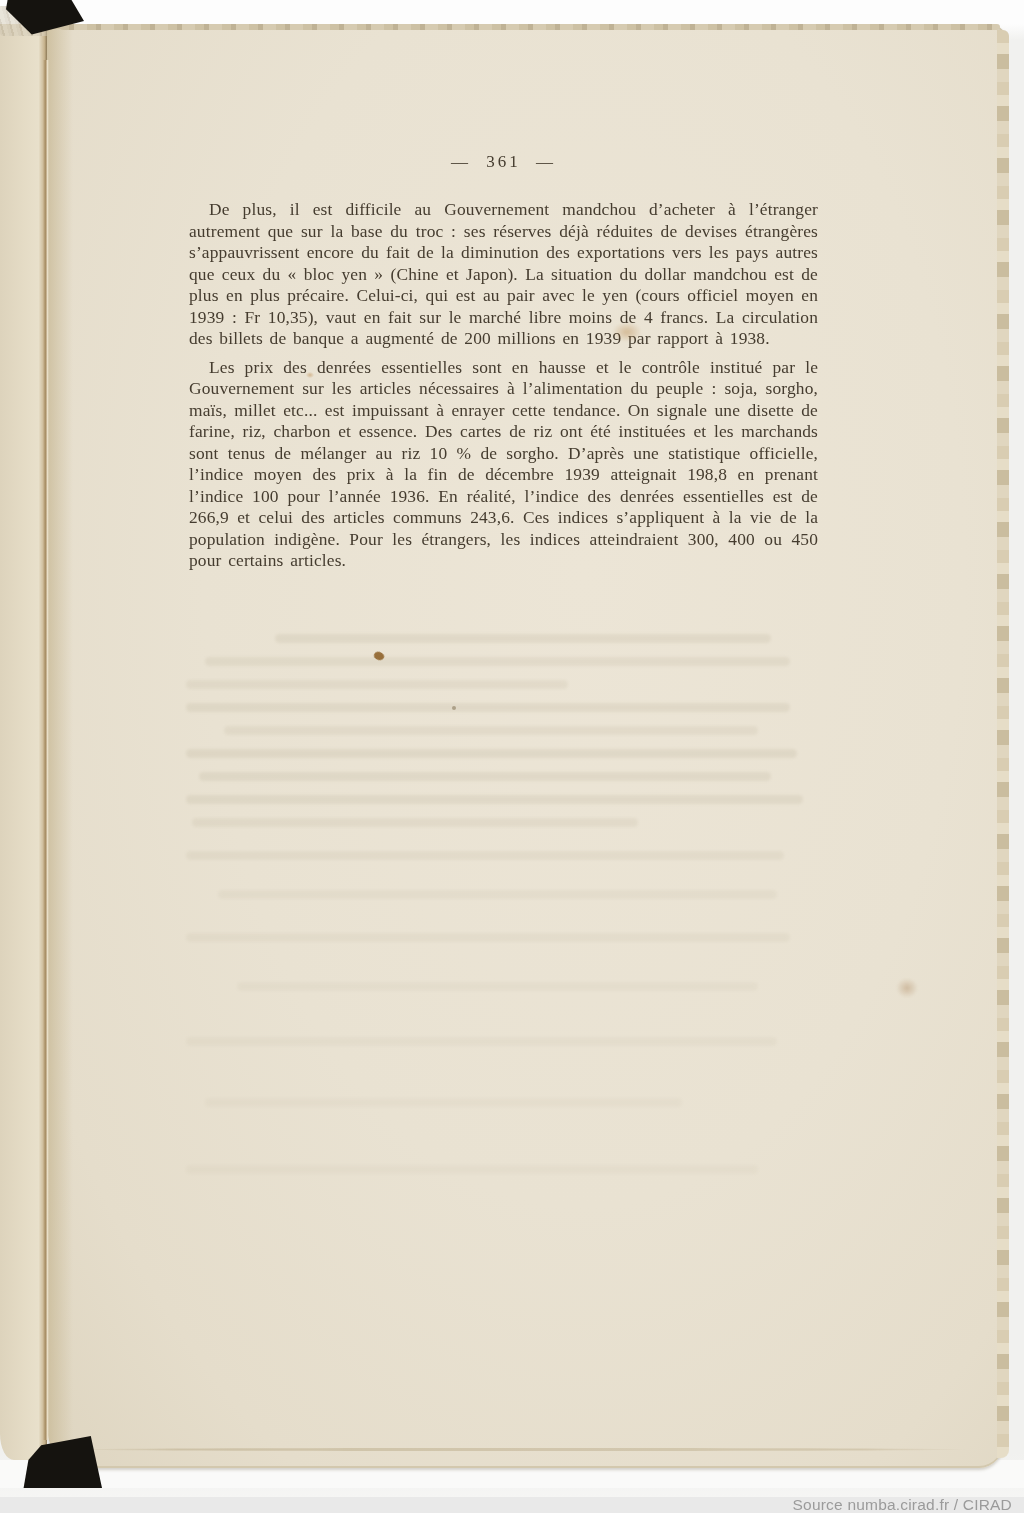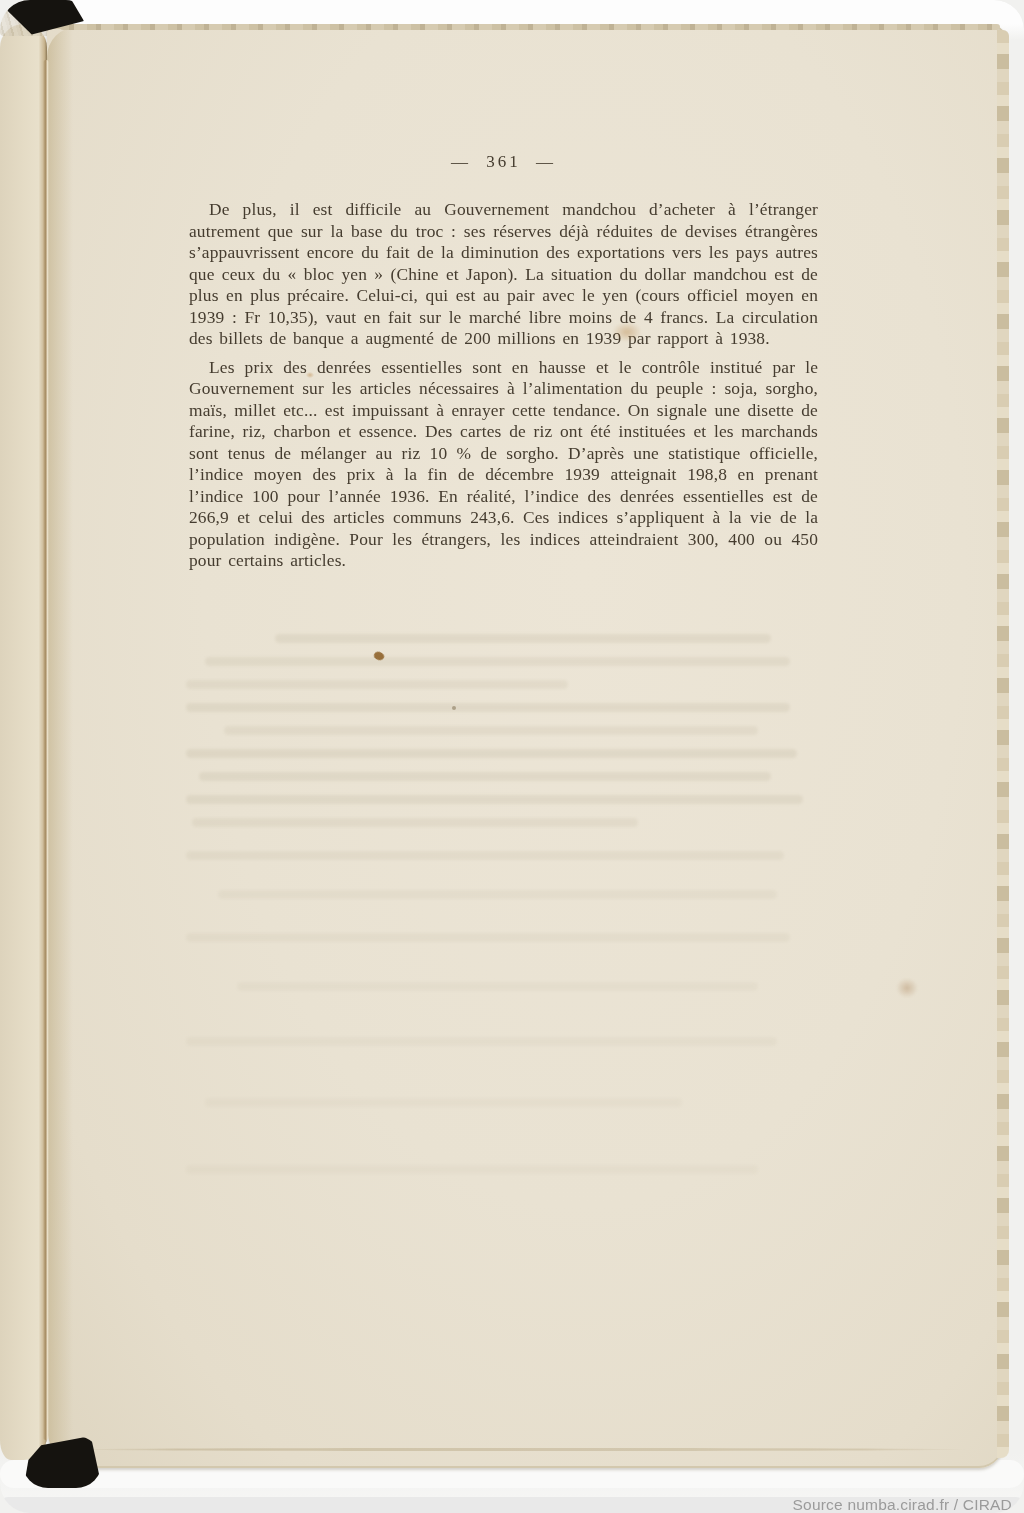--- a/index.html
+++ b/index.html
@@ -1,19 +1,19 @@
 <!DOCTYPE html>
 <html style="--paper: #eae3d3; --ink: #453c2f; --facing: #e3d9c2; --clamp: #15130f; --backdrop: #f1f1ef; --bar: #e9e9e9; --bartext: #9b9b9b; --edge: #cfc3a8;"><head>
 <meta charset="utf-8">
 <style>
   :root{
     --paper:#eae3d3; --ink:#453c2f; --facing:#e3d9c2; --clamp:#15130f;
     --backdrop:#f1f1ef; --bar:#e9e9e9; --bartext:#9b9b9b; --edge:#cfc3a8;
   }
-  *{margin:0;padding:0;box-sizing:border-box;border-radius:30px;}
+  *{margin:0;padding:0;box-sizing:border-box;}
   html,body{width:1024px;height:1513px;overflow:hidden;}
   body{font-family:"Liberation Serif","DejaVu Serif",serif;position:relative;background:var(--backdrop);}
   .scene{position:absolute;inset:0;}
   
   .backdrop{position:absolute;inset:0;background:linear-gradient(180deg,#fdfdfd 0px,#fdfdfd 24px,var(--backdrop) 40px,var(--backdrop) 96%,#f7f7f6 100%);}
   .bottom-white{position:absolute;left:0;top:1460px;width:100%;height:28px;background:#fafaf9;}
   
   .facing-page{position:absolute;left:0;top:24px;width:47px;height:1436px;
     background:linear-gradient(90deg,#ddd3bc 0%,#e5dcc6 55%,#e8e0cb 82%,#c6b28c 95%,#93805e 100%);
     border-bottom-left-radius:14px 26px;}

